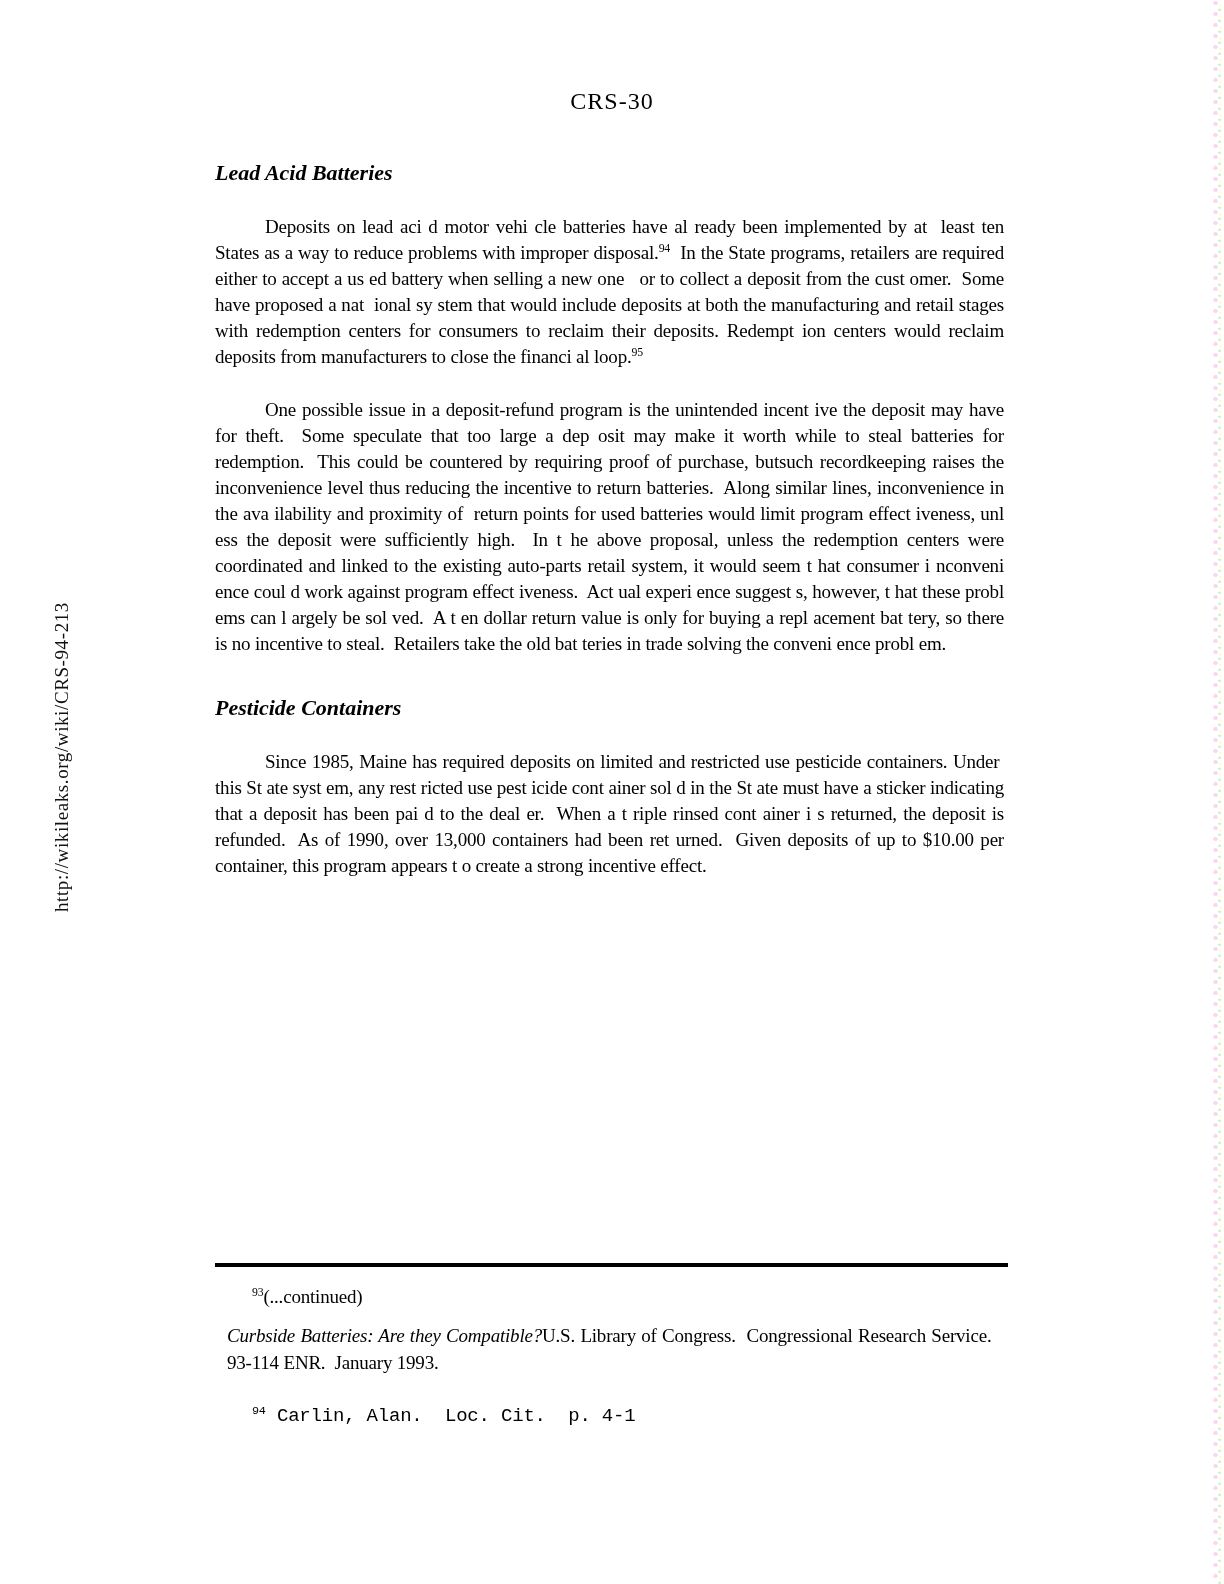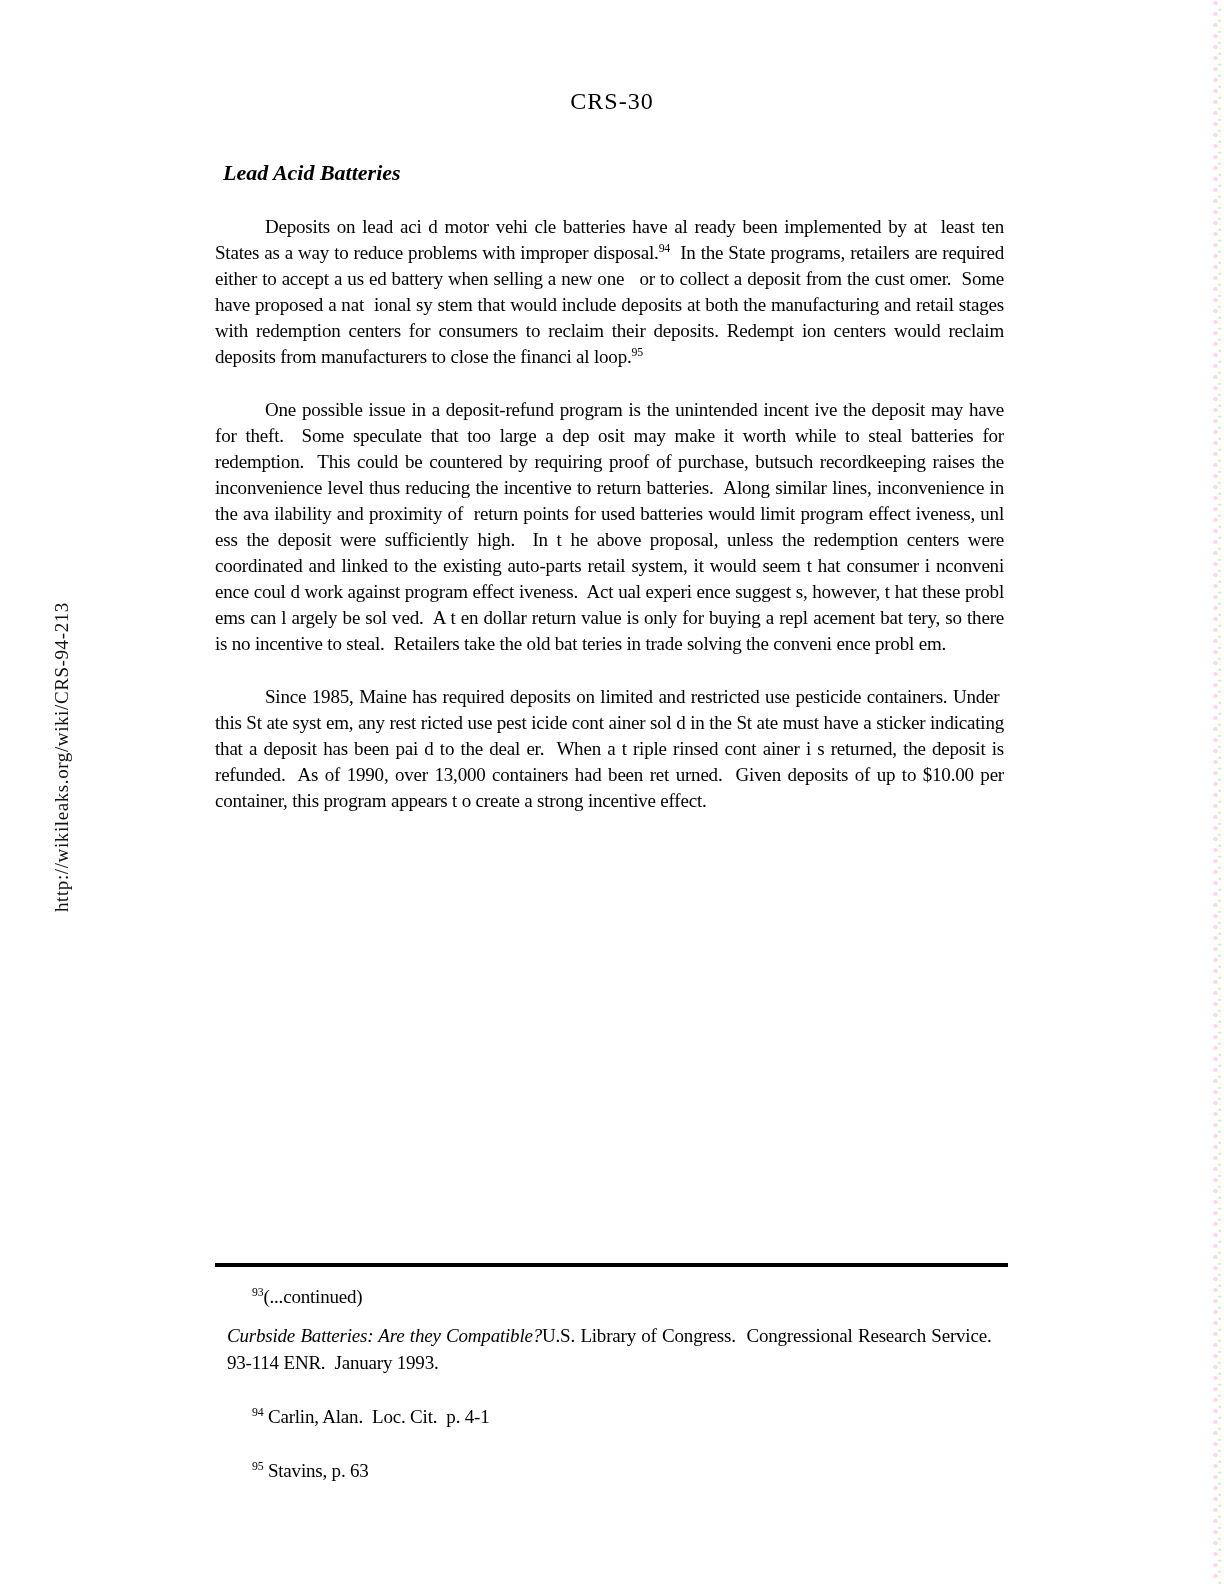--- a/index.html
+++ b/index.html
@@ -57,21 +57,21 @@
     width: 793px;
     font-size: 19px;
     line-height: 26px;
     letter-spacing: -0.2px;
     text-align: justify;
   }
   .section-heading {
     font-size: 22px;
     font-weight: bold;
     font-style: italic;
-    margin: 0 0 28px 8px;
+    margin: 0 0 28px 0;
     text-align: left;
     letter-spacing: 0;
   }
   .content p {
     margin: 0 4px 27px 0;
   }
   .content p.indent {
     text-indent: 50px;
   }
   .content .heading-gap {
@@ -94,20 +94,21 @@
   }
   .fn {
     margin: 12px;
     text-align: justify;
   }
   .fn-first {
     text-indent: 25px;
   }
   .fn-gap {
     margin-top: 27px;
+    font-family: Liberation Mono, monospace;
   }
   sup {
     font-size: 0.62em;
     line-height: 0;
     vertical-align: super;
   }
 </style>
 </head>
 <body>
 
@@ -120,32 +121,32 @@
   <div class="page-header">CRS-30</div>
 
   <div class="content">
 
     <h2 class="section-heading">Lead Acid Batteries</h2>
 
     <p class="indent">Deposits on lead aci d motor vehi cle batteries have al ready been implemented by at&nbsp; least ten States as a way to reduce problems with improper disposal.<sup>94</sup>&nbsp; In the State programs, retailers are required either to accept a us ed battery when selling a new one&nbsp;&nbsp; or to collect a deposit from the cust omer.&nbsp; Some have proposed a nat&nbsp; ional sy stem that would include deposits at both the manufacturing and retail stages with redemption centers for consumers to reclaim their deposits. Redempt ion centers would reclaim deposits from manufacturers to close the financi al loop.<sup>95</sup></p>
 
     <p class="indent">One possible issue in a deposit-refund program is the unintended incent ive the deposit may have for theft.&nbsp; Some speculate that too large a dep osit may make it worth while to steal batteries for redemption.&nbsp; This could be countered by requiring proof of purchase, butsuch recordkeeping raises the inconvenience level thus reducing the incentive to return batteries.&nbsp; Along similar lines, inconvenience in the ava ilability and proximity of&nbsp; return points for used batteries would limit program effect iveness, unl ess the deposit were sufficiently high.&nbsp; In t he above proposal, unless the redemption centers were coordinated and linked to the existing auto-parts retail system, it would seem t hat consumer i nconveni ence coul d work against program effect iveness.&nbsp; Act ual experi ence suggest s, however, t hat these probl ems can l argely be sol ved.&nbsp; A t en dollar return value is only for buying a repl acement bat tery, so there is no incentive to steal.&nbsp; Retailers take the old bat teries in trade solving the conveni ence probl em.</p>
 
+    <h2 class="section-heading heading-gap">Pesticide Containers</h2>
 
     <p class="indent">Since 1985, Maine has required deposits on limited and restricted use pesticide containers. Under&nbsp; this St ate syst em, any rest ricted use pest icide cont ainer sol d in the St ate must have a sticker indicating that a deposit has been pai d to the deal er.&nbsp; When a t riple rinsed cont ainer i s returned, the deposit is refunded.&nbsp; As of 1990, over 13,000 containers had been ret urned.&nbsp; Given deposits of up to $10.00 per container, this program appears t o create a strong incentive effect.</p>
 
   </div>
 
   <div class="footnotes">
 
     <div class="fn-rule"></div>
 
     <p class="fn fn-first"><sup>93</sup>(...continued)</p>
 
     <p class="fn"><i>Curbside Batteries: Are they Compatible?</i>U.S. Library of Congress.&nbsp; Congressional Research Service.&nbsp; 93-114 ENR.&nbsp; January 1993.</p>
 
     <p class="fn fn-first fn-gap"><sup>94</sup> Carlin, Alan.&nbsp; Loc. Cit.&nbsp; p. 4-1</p>
 
-    <p class="fn fn-first fn-gap"><sup>95</sup> Stavins, p. 63</p>
 
   </div>
 
 </div>
 
 </body></html>

